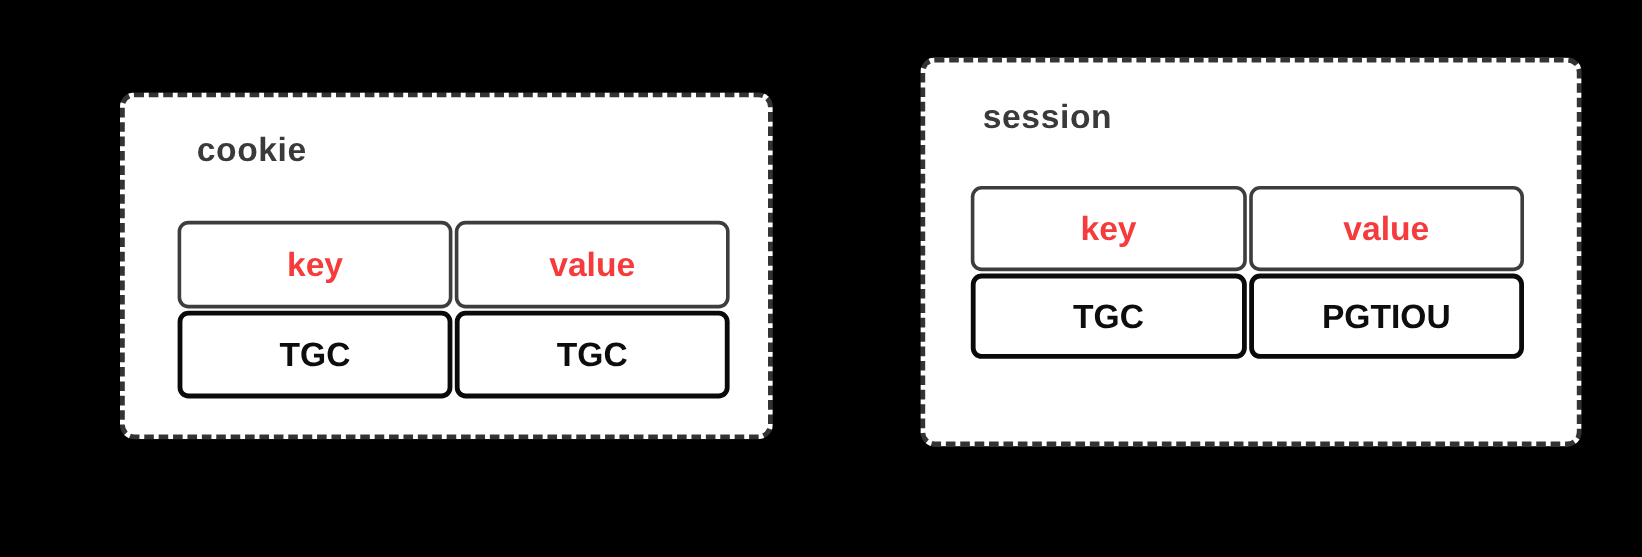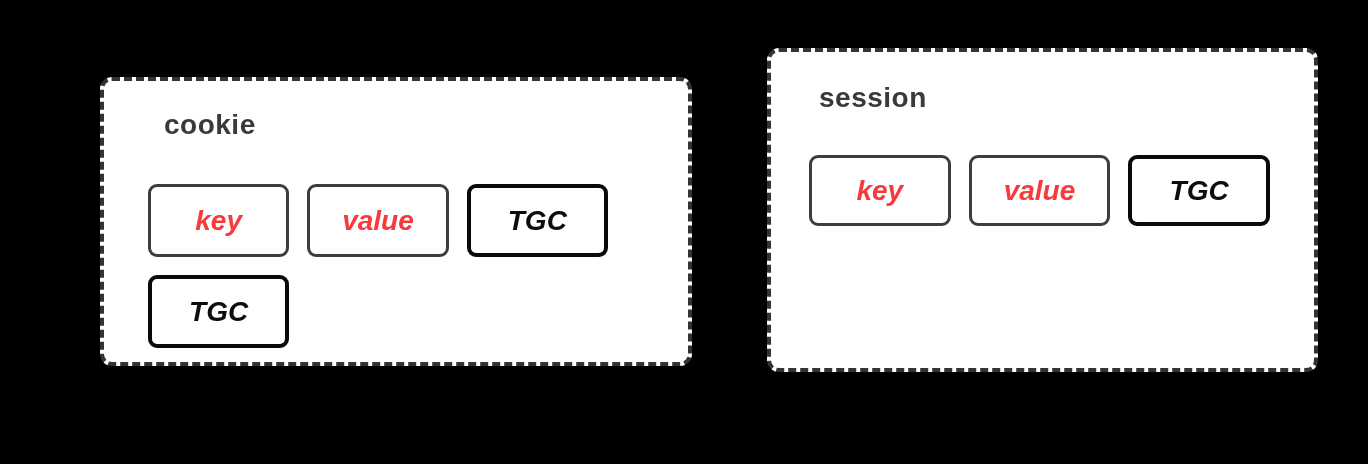--- a/index.html
+++ b/index.html
@@ -23,37 +23,36 @@
     position: relative;
     width: 1368px; height: 464px;
     background: var(--bg);
   }
   .box {
     position: absolute;
     background: var(--box-bg);
     border: 4px dashed var(--box-border);
     border-radius: 12px;
   }
-  .box-cookie { left: 100px; top: 77px; width: 592px; height: 289px; }
+  .box-cookie { left: 100px; top: 77px; width: 544px; height: 289px; }
   .box-session { left: 767px; top: 48px; width: 551px; height: 324px; }
   .box-label {
     position: absolute;
     font-size: 28px;
     font-weight: 700;
     color: var(--label-color);
     letter-spacing: 0.5px;
   }
   .box-cookie .box-label { left: 60px; top: 28px; }
   .box-session .box-label { left: 48px; top: 30px; }
   .kv-table {
     position: absolute;
     display: grid;
-    grid-template-columns: 1fr 1fr 1fr;
-    gap: 18px;
-    font-style: italic;
+    grid-template-columns: 1fr 1fr;
+    gap: 2px;
   }
   .box-cookie .kv-table { left: 44px; top: 103px; width: 460px; }
   .box-session .kv-table { left: 38px; top: 103px; width: 461px; }
   .cell {
     display: flex;
     align-items: center;
     justify-content: center;
     background: var(--box-bg);
     border-radius: 9px;
     font-weight: 700;
@@ -84,16 +83,17 @@
       <div class="cell data">TGC</div>
     </div>
   </section>
 
   <section class="box box-session">
     <h2 class="box-label">session</h2>
     <div class="kv-table">
       <div class="cell header">key</div>
       <div class="cell header">value</div>
       <div class="cell data">TGC</div>
+      <div class="cell data">PGTIOU</div>
     </div>
   </section>
 
 </div>
 
 </body></html>

